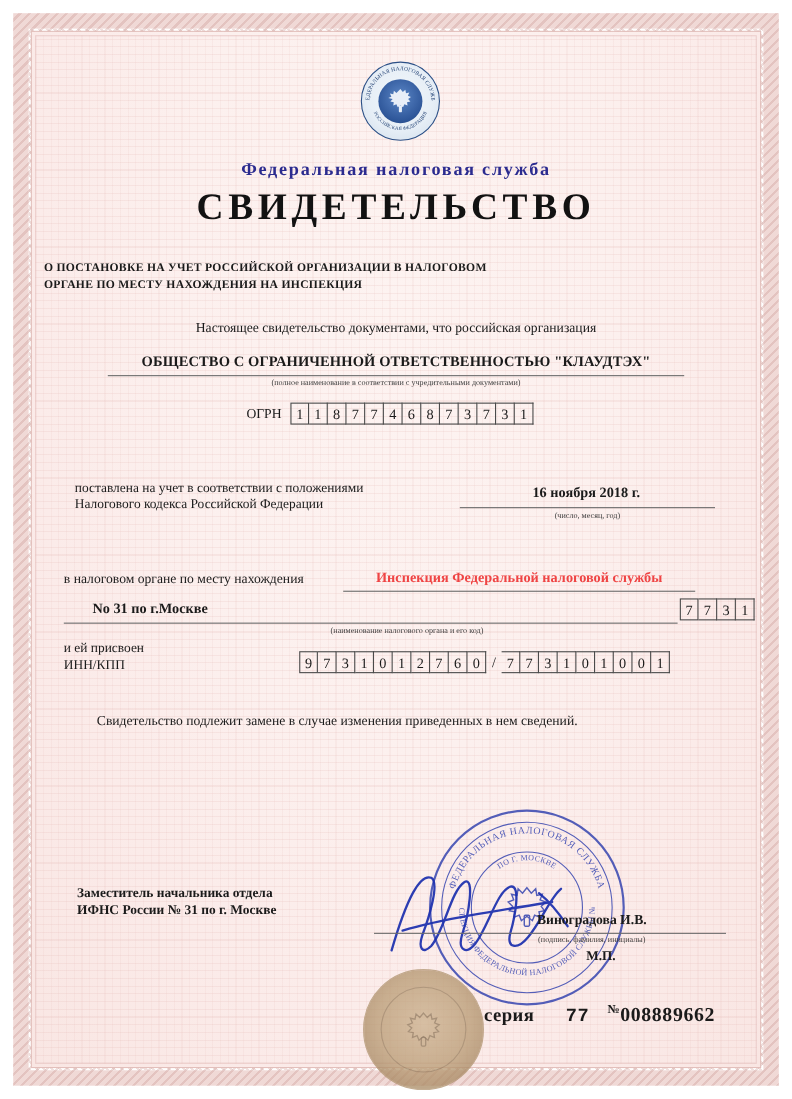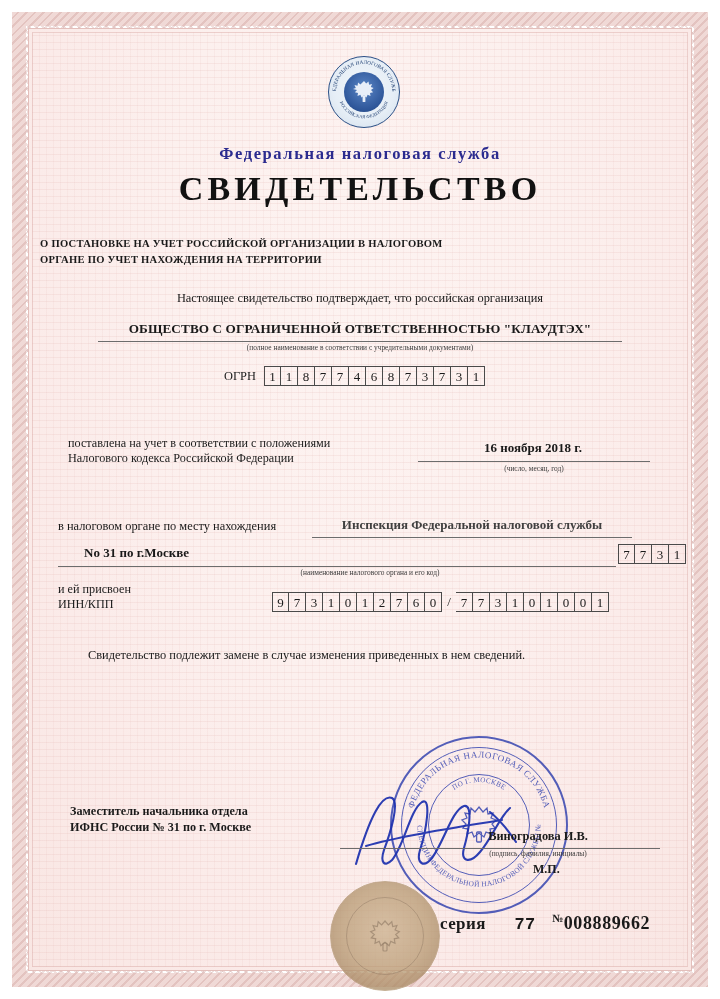--- a/index.html
+++ b/index.html
@@ -203,21 +203,21 @@
   }
   .value-bold {
     position: absolute;
     font-size: 13px;
     font-weight: bold;
   }
   .value-blue-bold {
     position: absolute;
     font-size: 13px;
     font-weight: bold;
-    color: #404040;
+    color: #ef4444;
   }
 
   .note {
     position: absolute;
     left: 48px; top: 612px;
     font-size: 12.4px;
   }
 
   
   .signer-title {
@@ -357,24 +357,24 @@
           </g>
         </svg>
       </div>
     </div>
 
     <div class="fns-title">Федеральная налоговая служба</div>
     <div class="main-title">СВИДЕТЕЛЬСТВО</div>
 
     <div class="subtitle">
       <div>О ПОСТАНОВКЕ НА УЧЕТ РОССИЙСКОЙ ОРГАНИЗАЦИИ В НАЛОГОВОМ</div>
-      <div>ОРГАНЕ ПО УЧЕТ НАХОЖДЕНИЯ НА ТЕРРИТОРИИ</div>
-    </div>
-
-    <div class="lead">Настоящее свидетельство подтверждает, что российская организация</div>
+      <div>ОРГАНЕ ПО МЕСТУ НАХОЖДЕНИЯ НА ИНСПЕКЦИЯ</div>
+    </div>
+
+    <div class="lead">Настоящее свидетельство документами, что российская организация</div>
 
     <div class="org-name">ОБЩЕСТВО С ОГРАНИЧЕННОЙ ОТВЕТСТВЕННОСТЬЮ "КЛАУДТЭХ"</div>
     <div class="rule" style="left:58px; top:305px; width:524px;"></div>
     <div class="caption" style="left:58px; top:307px; width:524px;">(полное наименование в соответствии с учредительными документами)</div>
 
     <div class="label" style="left:184px; top:333px;text-align:right;">ОГРН</div>
     <div class="boxes" style="left:224px; top:330px;">
       <div class="cell">1</div>
       <div class="cell">1</div>
       <div class="cell">8</div>

